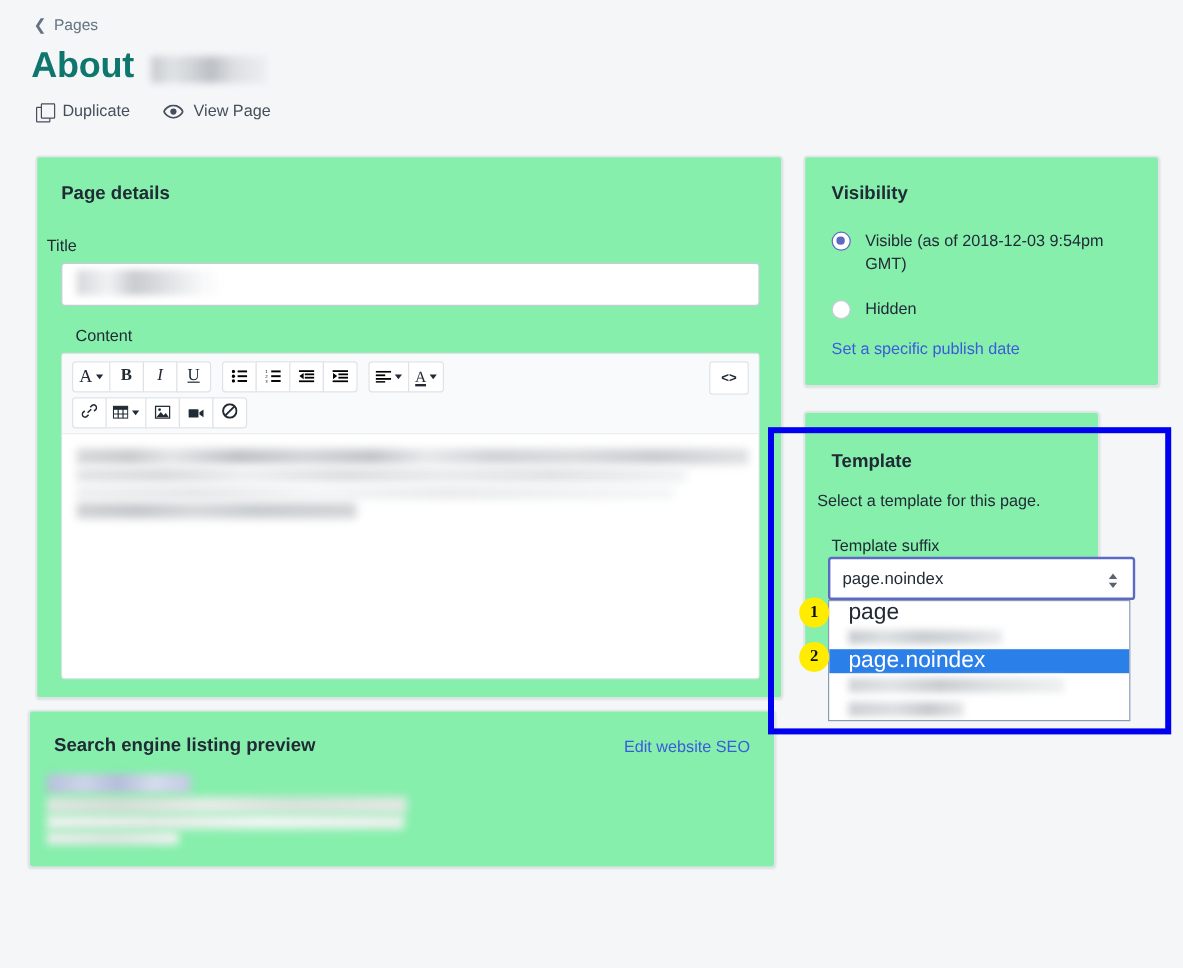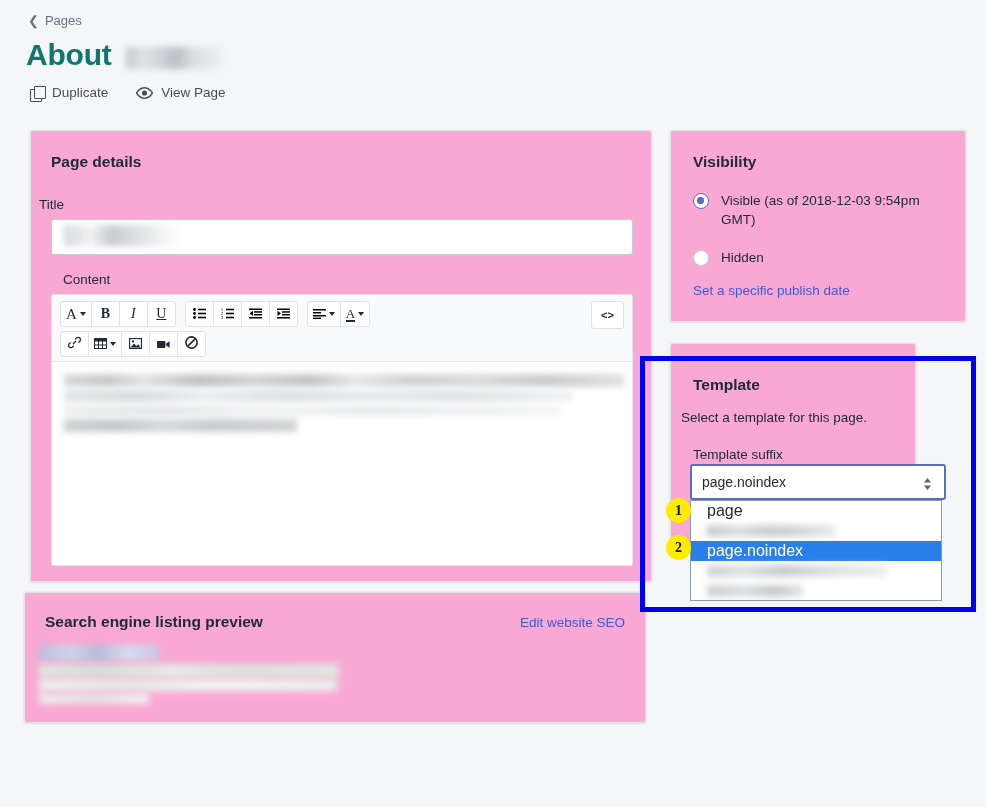--- a/index.html
+++ b/index.html
@@ -46,21 +46,21 @@
     border:1.6px solid #454f5b; border-radius:1px; background:#f4f6f8;
   }
   .icon-dup::after {
     content:""; position:absolute; left:4px; top:0; width:10px; height:11px;
     border:1.6px solid #454f5b; border-radius:1px; background:#f4f6f8;
   }
   .icon-eye { width: 17px; height: 12px; display:block; }
 
   
   .card {
-    position: absolute; background: #f9a8d4;
+    position: absolute; background: #86efac;
     border: 1px solid #e3e6e9; border-radius: 3px;
     box-shadow: 0 0 0 1px rgba(63,63,68,0.03), 0 1px 2px rgba(63,63,68,0.1);
   }
   .card-title { font-size: 15.5px; font-weight: 600; color: #212b36; }
 
   
   #card-page-details { left: 30px; top: 130px; width: 622px; height: 452px; }
   .pd-title { position:absolute; left:20px; top:22px; }
   .field-label { font-size: 13.5px; color: #212b36; }
   .lbl-title { position:absolute; left:8px; top:66px; }
@@ -166,21 +166,21 @@
   }
   .select-val { font-size:14px; color:#212b36; }
   .stepper { position:absolute; right:12px; top:9px; width:9px; height:18px; }
 
   .dropdown {
     position:absolute; left:690px; top:500px; width:252px; height:101px;
     background:#fff; border:1px solid #8c9bb5; z-index:5; overflow:hidden;
   }
   .dd-item {
     height:20px; display:flex; align-items:center; padding:0 0 0 16px;
-    font-size:16px; color:#212b36; cursor:pointer; position:relative;
+    font-size:19px; color:#212b36; cursor:pointer; position:relative;
   }
   .dd-item.sel { background:#2b7fe8; color:#fff; font-weight:400; }
   .dd-blur { filter: blur(3.2px); }
   .ddb-in { height:12px; display:block; }
   .ddb1 { width:128px; background: linear-gradient(90deg,#c8cbce 0%,#dde0e2 24%,#cacdd0 48%,#d4d7da 72%,#e8eaec 100%); }
   .ddb2 { width:180px; background: linear-gradient(90deg,#d0d3d6 0%,#e0e3e5 20%,#c9cccf 42%,#dcdfe1 64%,#eef0f1 100%); }
   .ddb3 { width:96px;  background: linear-gradient(90deg,#cdd0d3 0%,#dcdfe2 40%,#c6c9cc 70%,#e4e6e8 100%); }
 
   
   .hl-box {

